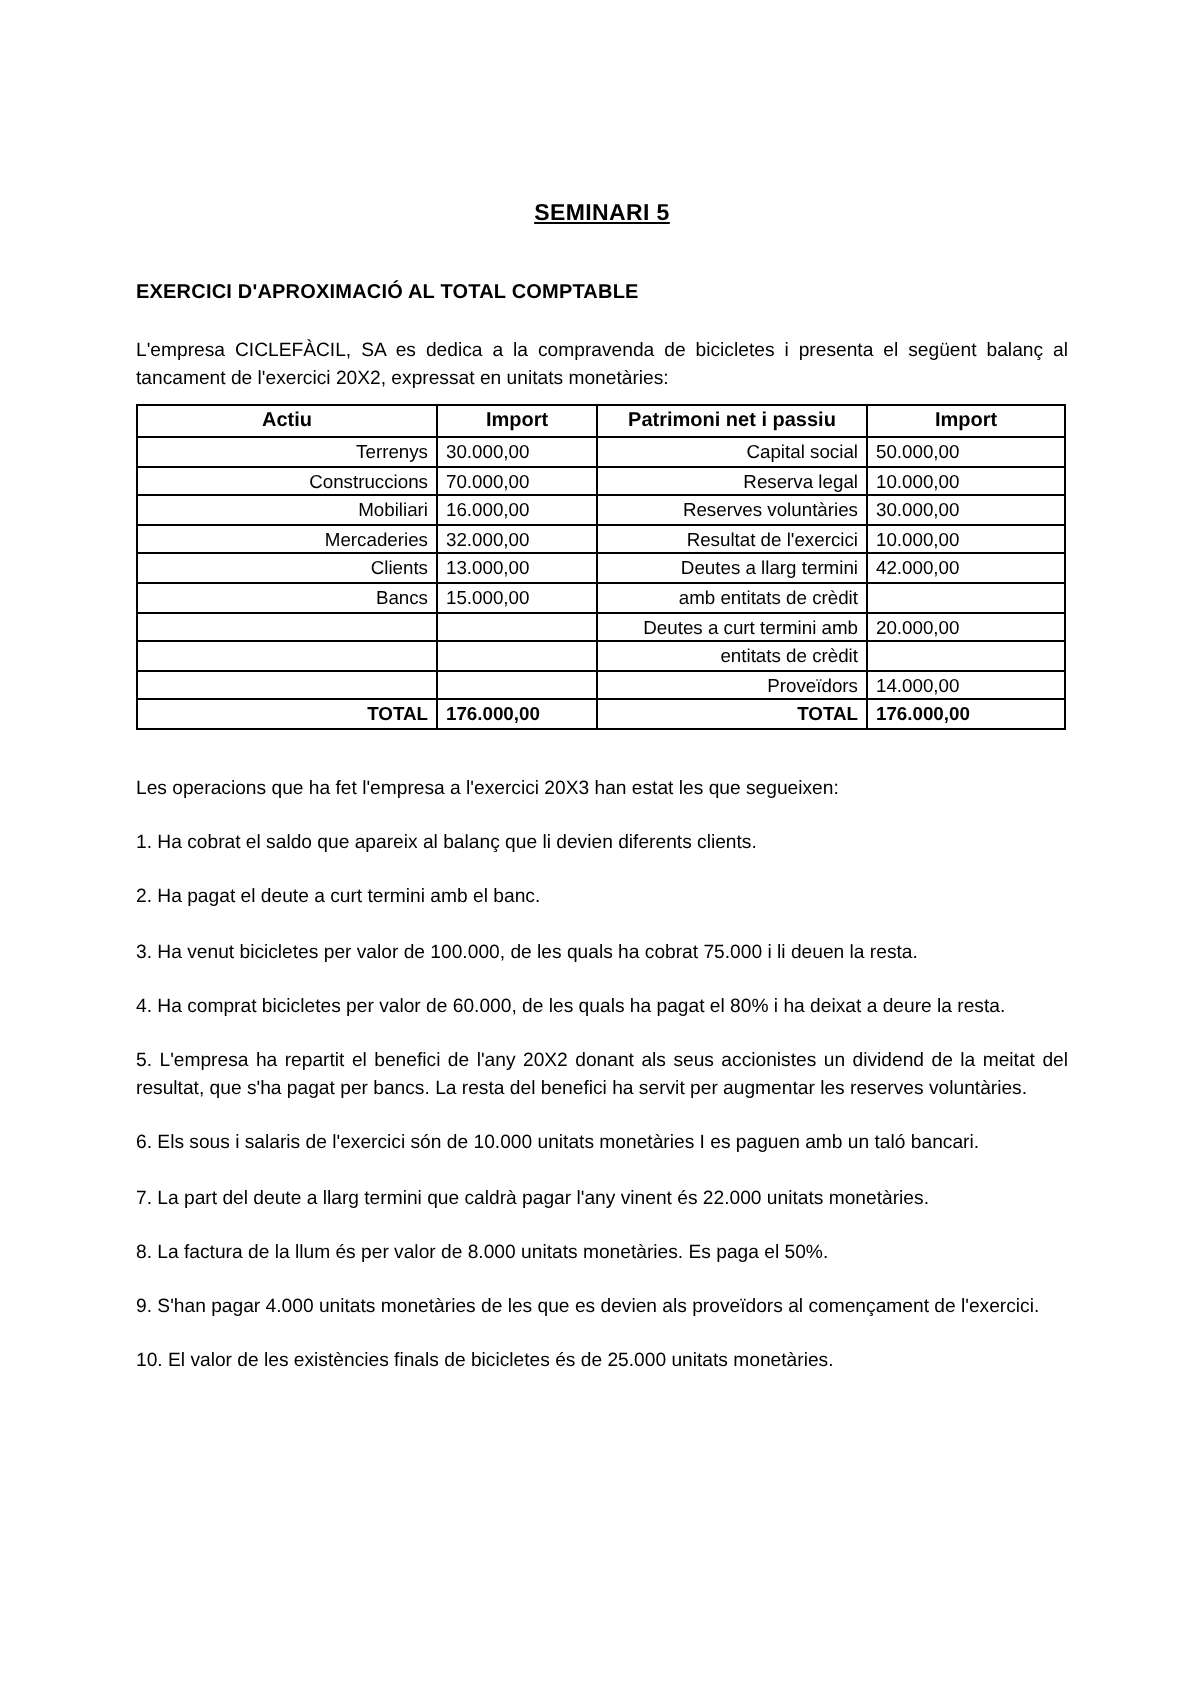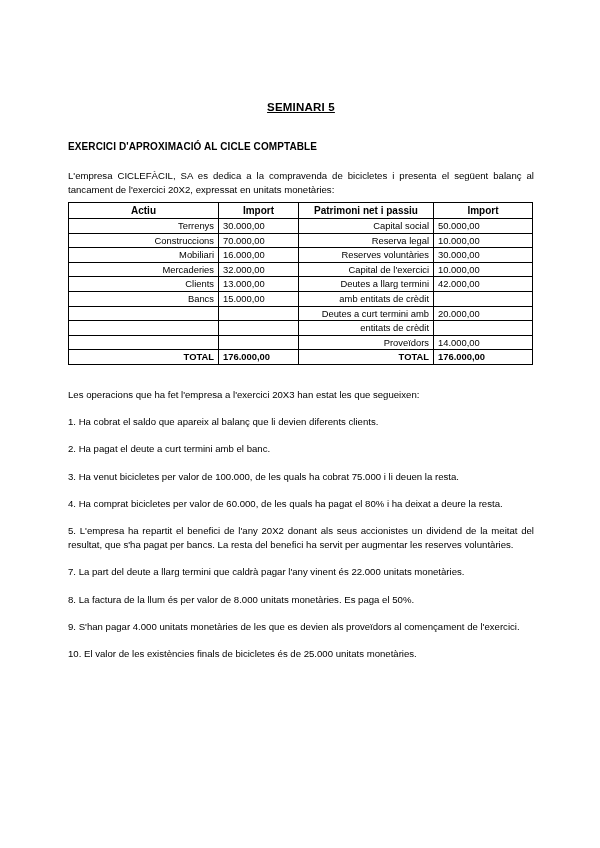--- a/index.html
+++ b/index.html
@@ -98,21 +98,21 @@
   }
   .ops p:last-child { margin-bottom: 12px; }
 </style>
 </head>
 <body>
 
 <div class="page">
 
   <h1 class="doc-title">SEMINARI 5</h1>
 
-  <h2 class="section-heading">EXERCICI D'APROXIMACIÓ AL CICLE COMPTABLE</h2>
+  <h2 class="section-heading">EXERCICI D'APROXIMACIÓ AL TOTAL COMPTABLE</h2>
 
   <p class="intro">L'empresa CICLEFÀCIL, SA es dedica a la compravenda de bicicletes i presenta el següent balanç al tancament de l'exercici 20X2, expressat en unitats monetàries:</p>
 
   <table class="balance">
     <colgroup>
       <col class="c-concept-a">
       <col class="c-amount-a">
       <col class="c-concept-p">
       <col class="c-amount-p">
     </colgroup>
@@ -139,21 +139,21 @@
       </tr>
       <tr>
         <td class="concept nobord-tb">Mobiliari</td>
         <td class="amount nobord-tb">16.000,00</td>
         <td class="concept nobord-tb">Reserves voluntàries</td>
         <td class="amount nobord-tb">30.000,00</td>
       </tr>
       <tr>
         <td class="concept nobord-tb">Mercaderies</td>
         <td class="amount nobord-tb">32.000,00</td>
-        <td class="concept nobord-tb">Capital de l'exercici</td>
+        <td class="concept nobord-tb">Resultat de l'exercici</td>
         <td class="amount nobord-tb">10.000,00</td>
       </tr>
       <tr>
         <td class="concept nobord-tb">Clients</td>
         <td class="amount nobord-tb">13.000,00</td>
         <td class="concept nobord-tb">
           <span class="ln just">Deutes a llarg termini</span>
         </td>
         <td class="amount nobord-tb">42.000,00</td>
       </tr>
@@ -196,19 +196,20 @@
     </tbody>
   </table>
 
   <div class="ops">
     <p class="lead">Les operacions que ha fet l'empresa a l'exercici 20X3 han estat les que segueixen:</p>
     <p>1. Ha cobrat el saldo que apareix al balanç que li devien diferents clients.</p>
     <p>2. Ha pagat el deute a curt termini amb el banc.</p>
     <p>3. Ha venut bicicletes per valor de 100.000, de les quals ha cobrat 75.000 i li deuen la resta.</p>
     <p>4. Ha comprat bicicletes per valor de 60.000, de les quals ha pagat el 80% i ha deixat a deure la resta.</p>
     <p>5. L'empresa ha repartit el benefici de l'any 20X2 donant als seus accionistes un dividend de la meitat del resultat, que s'ha pagat per bancs. La resta del benefici ha servit per augmentar les reserves voluntàries.</p>
+    <p>6. Els sous i salaris de l'exercici són de 10.000 unitats monetàries I es paguen amb un taló bancari.</p>
     <p>7. La part del deute a llarg termini que caldrà pagar l'any vinent és 22.000 unitats monetàries.</p>
     <p>8. La factura de la llum és per valor de 8.000 unitats monetàries. Es paga el 50%.</p>
     <p>9. S'han pagar 4.000 unitats monetàries de les que es devien als proveïdors al començament de l'exercici.</p>
     <p>10. El valor de les existències finals de bicicletes és de 25.000 unitats monetàries.</p>
   </div>
 
 </div>
 
 </body></html>

